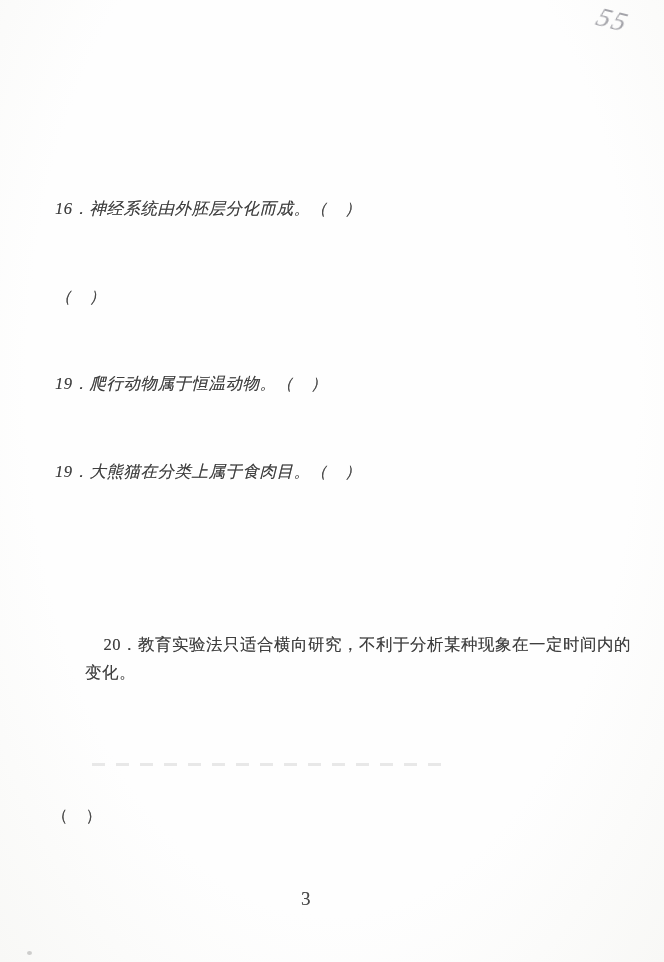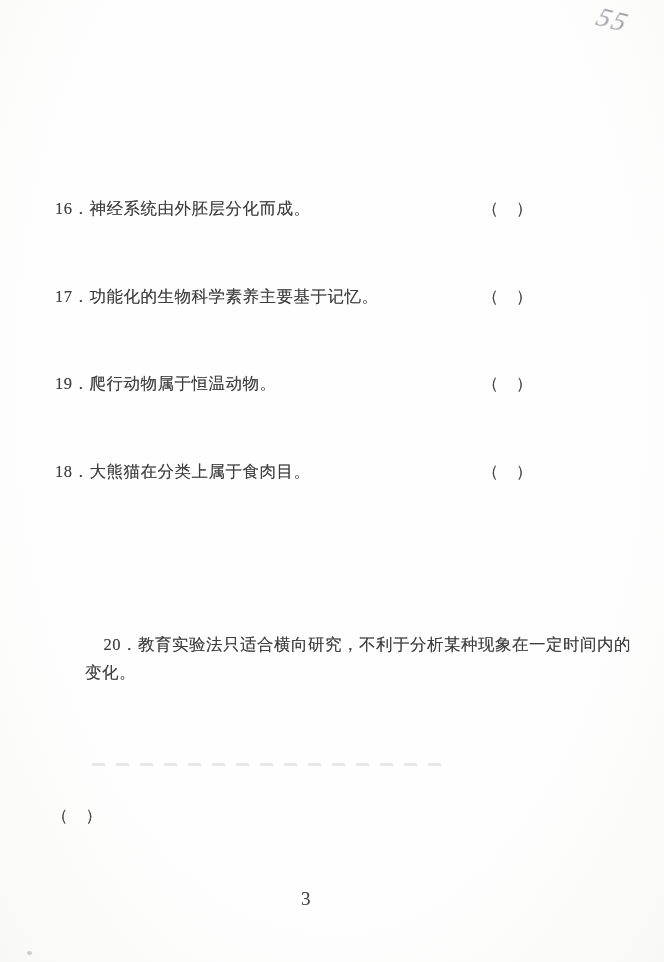--- a/index.html
+++ b/index.html
@@ -17,22 +17,22 @@
     position: absolute;
     left: 55px;
     top: 81px;
     right: 52px;
     line-height: 28.5px;
     white-space: pre-wrap;
   }
   
   .tf-row {
     display: flex;
-    justify-content: space-between;
     width: 478px;
+    font-style: italic;
   }
   .tf-row.sp { margin-bottom: 2px; }
   .tf-long { margin-right: -20px; margin-left: 30px; }
   .tf-bracket-line { margin-left: -22px; }
   .bracket { color: #4a4a4a; }
   
   .hw-mark {
     position: absolute;
     top: 5px;
     left: 597px;
@@ -83,29 +83,28 @@
 <div class="hw-mark">55</div>
 
 <div class="content">
 
   
   <div class="tf-row sp">
     <span>16．神经系统由外胚层分化而成。</span>
     <span class="bracket">（　）</span>
   </div>
   <div class="tf-row sp">
-    <span>17．功能化的生物科学素养主要基于记忆。</span>
     <span class="bracket">（　）</span>
   </div>
   <div class="tf-row sp">
     <span>19．爬行动物属于恒温动物。</span>
     <span class="bracket">（　）</span>
   </div>
   <div class="tf-row sp">
-    <span>18．大熊猫在分类上属于食肉目。</span>
+    <span>19．大熊猫在分类上属于食肉目。</span>
     <span class="bracket">（　）</span>
   </div>
 
   
   <div class="tf-long">
     <span>20．教育实验法只适合横向研究，不利于分析某种现象在一定时间内的变化。</span>
   </div>
   <div class="tf-bracket-line">
     <span class="bracket">（　）</span>
   </div>

